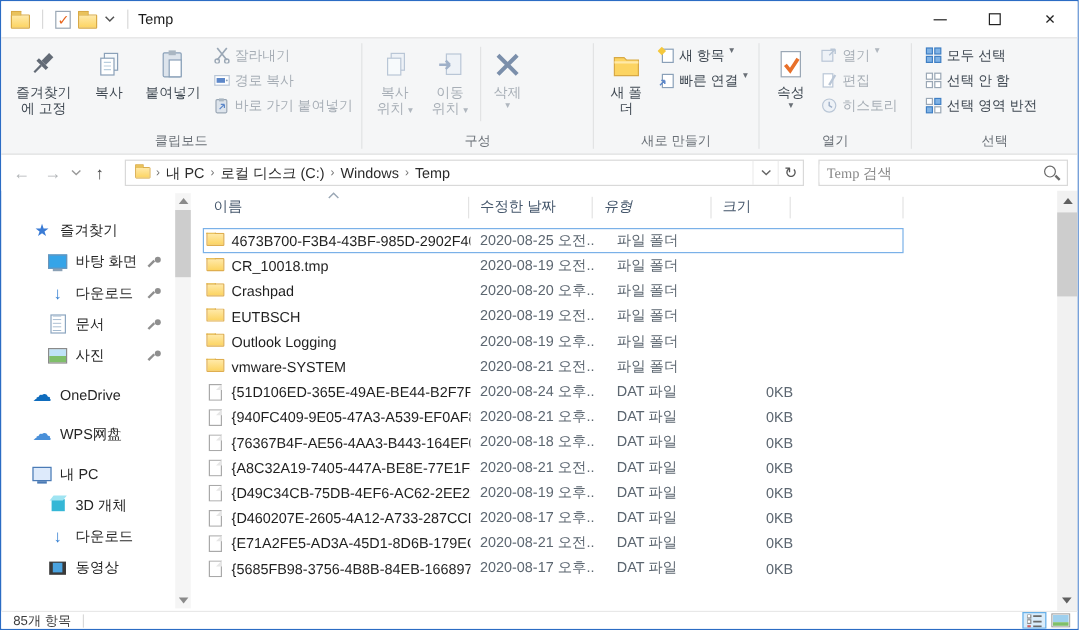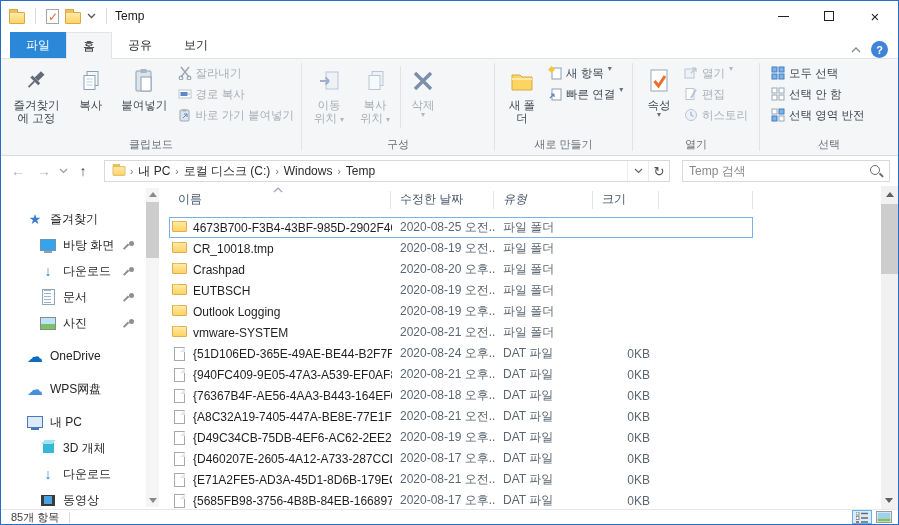--- a/index.html
+++ b/index.html
@@ -51,21 +51,21 @@
   
   .addressrow { height:30px; flex:none; display:flex; align-items:center; background:#fff; padding:0 8px 0 6px; gap:4px; }
   .nav-arrow { font-size:14px; width:22px; text-align:center; }
   .addr-box { height:22px; border:1px solid #d9d9d9; display:flex; align-items:center; flex:1; margin-left:6px; background:#fff; }
   .addr-box .mini-folder { transform:scale(.8); margin:0 2px 0 6px; }
   .crumb { font-size:12px; color:#2b2b2b; padding:0 4px; white-space:nowrap; }
   .crumb-sep { font-size:10px; color:#737373; padding:0 1px; }
   .addr-right { margin-left:auto; display:flex; align-items:center; height:100%; }
   .addr-dd, .addr-refresh { width:21px; height:100%; display:flex; align-items:center; justify-content:center; border-left:1px solid #ededed; color:#555; font-size:13px; }
   .search-box { width:208px; height:22px; border:1px solid #d9d9d9; margin-left:8px; display:flex; align-items:center; flex:none; }
-  .search-box input { border:none; outline:none; flex:1; font-size:12px; padding:0 6px; color:#7f1d1d; font-family:Liberation Sans, sans-serif; }
+  .search-box input { border:none; outline:none; flex:1; font-size:12px; padding:0 6px; color:#7f1d1d; font-family:Liberation Serif, serif; }
   .search-box input::placeholder { color:#8a8a8a; }
   .mag { position:relative; width:14px; height:14px; margin-right:6px; flex:none; }
   .mag::before { content:''; position:absolute; left:1px; top:1px; width:8px; height:8px; border:1.6px solid #6a6a6a; border-radius:50%; }
   .mag::after { content:''; position:absolute; left:9.5px; top:10px; width:4.5px; height:1.6px; background:#6a6a6a; transform:rotate(45deg); }
 
   
   .main { flex:1; display:flex; min-height:0; position:relative; }
 
   
   .sidebar { width:160px; flex:none; position:relative; padding-top:20px; overflow:hidden;text-align:center; }
@@ -108,21 +108,21 @@
   .col-type { width:99px;font-style:italic; }
   .col-size { width:66px; }
   .col-extra { width:94px; }
   .frows { flex:1; overflow:hidden; padding-left:8px; padding-top:4px; }
   .frow { height:21px; display:flex; align-items:center; font-size:12px; border:1px solid transparent; width:584px; }
   .frow.selected { border-color:#7ab1e8; }
   .fcell { white-space:nowrap; overflow:hidden; flex:none; }
   .fcell.name { width:222px; display:flex; align-items:center; gap:6px; color:#1f1f1f; padding-left:2px; }
   .fcell.date, .fcell.type { color:#5c6670; padding-left:8px; }
   .fcell.date { width:103px; }
-  .fcell.type { width:99px; }
+  .fcell.type { width:99px;margin-left:11px; }
   .fcell.size { width:66px; color:#5c6670; text-align:right; padding-right:10px; }
   .fi-folder { position:relative; width:15px; height:11px; background:linear-gradient(#ffe9a8,#fcd462); border:1px solid #dfae4f; border-radius:1px; flex:none; margin-top:-2px; }
   .fi-folder::before { content:''; position:absolute; left:-1px; top:-3px; width:6px; height:2px; background:#e9c25c; border:1px solid #dfae4f; border-bottom:none; }
   .fi-file { position:relative; width:11px; height:14px; background:#fff; border:1px solid #a9a9a9; flex:none; margin:0 2px; }
   .fi-file::before { content:''; position:absolute; right:-1px; top:-1px; border-style:solid; border-width:0 5px 5px 0; border-color:transparent #e6e6e6 transparent transparent; transform:rotate(90deg); }
 
   
   .vscroll { width:17px; flex:none; background:#f1f1f1; position:relative; }
   .vscroll .tri-up { border-left-width:4.5px; border-right-width:4.5px; border-bottom-color:#606060; margin-top:6px; }
   .vscroll .tri-down { border-left-width:4.5px; border-right-width:4.5px; border-top-color:#606060; left:4px; bottom:6px; }
@@ -160,32 +160,20 @@
         </div>
       <div class="win-btn">
           <span class="glyph-max"></span>
         </div>
       <div class="win-btn">
           <span class="glyph-close">×</span>
         </div>
     </div>
   </div>
 
-  <div class="tabrow">
-    <div class="tab tab-file">파일</div>
-    <div class="tab tab-active">홈</div>
-    <div class="tab">공유</div>
-    <div class="tab">보기</div>
-    <div class="tabrow-right">
-      <svg class="chev-up" width="10" height="6" viewBox="0 0 10 6">
-          <path d="M1 5 L5 1 L9 5" stroke="#8a8a8a" stroke-width="1.3" fill="none"></path>
-        </svg>
-      <div class="help-btn">?</div>
-    </div>
-  </div>
 
   <div class="ribbon">
 
     <div class="rgroup" style="width:300px">
       <div class="rg-content">
         <div class="rbtn big" style="width:66px">
           <span class="ric">
             <svg width="26" height="26" viewBox="0 0 26 26">
                 <g transform="rotate(45 13 11)" fill="#636b76">
                   <rect x="11" y="2" width="5" height="9"></rect>
@@ -251,34 +239,34 @@
       </div>
       <div class="rg-label">클립보드</div>
     </div>
     <div class="vsep"></div>
 
     <div class="rgroup" style="width:192px">
       <div class="rg-content">
         <div class="rbtn big disabled" style="width:46px">
           <span class="ric">
             <svg width="24" height="24" viewBox="0 0 24 24">
+                <rect x="9" y="2.5" width="11" height="14" fill="#eef2f7" stroke="#b9c6d6"></rect>
+                <rect x="6" y="6.5" width="11" height="14" fill="#f7fafc" stroke="#b9c6d6"></rect>
+              </svg>
+          </span>
+          <span><span>복사 위치</span> <span class="caret">▾</span></span>
+        </div>
+        <div class="rbtn big disabled" style="width:46px">
+          <span class="ric">
+            <svg width="24" height="24" viewBox="0 0 24 24">
                 <rect x="9" y="3" width="12" height="17" fill="#eef2f7" stroke="#b9c6d6"></rect>
                 <path d="M3 12 h9 M12 12 l-3.5 -3.5 M12 12 l-3.5 3.5" stroke="#9fb0c8" stroke-width="2" fill="none"></path>
               </svg>
           </span>
           <span><span>이동 위치</span> <span class="caret">▾</span></span>
-        </div>
-        <div class="rbtn big disabled" style="width:46px">
-          <span class="ric">
-            <svg width="24" height="24" viewBox="0 0 24 24">
-                <rect x="9" y="2.5" width="11" height="14" fill="#eef2f7" stroke="#b9c6d6"></rect>
-                <rect x="6" y="6.5" width="11" height="14" fill="#f7fafc" stroke="#b9c6d6"></rect>
-              </svg>
-          </span>
-          <span><span>복사 위치</span> <span class="caret">▾</span></span>
         </div>
         <div class="vsep-mini"></div>
         <div class="rbtn big disabled" style="width:40px">
           <span class="ric">
             <svg width="24" height="24" viewBox="0 0 24 24">
                 <path d="M4 4 L20 20 M20 4 L4 20" stroke="#7b8fab" stroke-width="3.4"></path>
               </svg>
           </span>
           <span>삭제</span>
           <span class="caret">▾</span>

